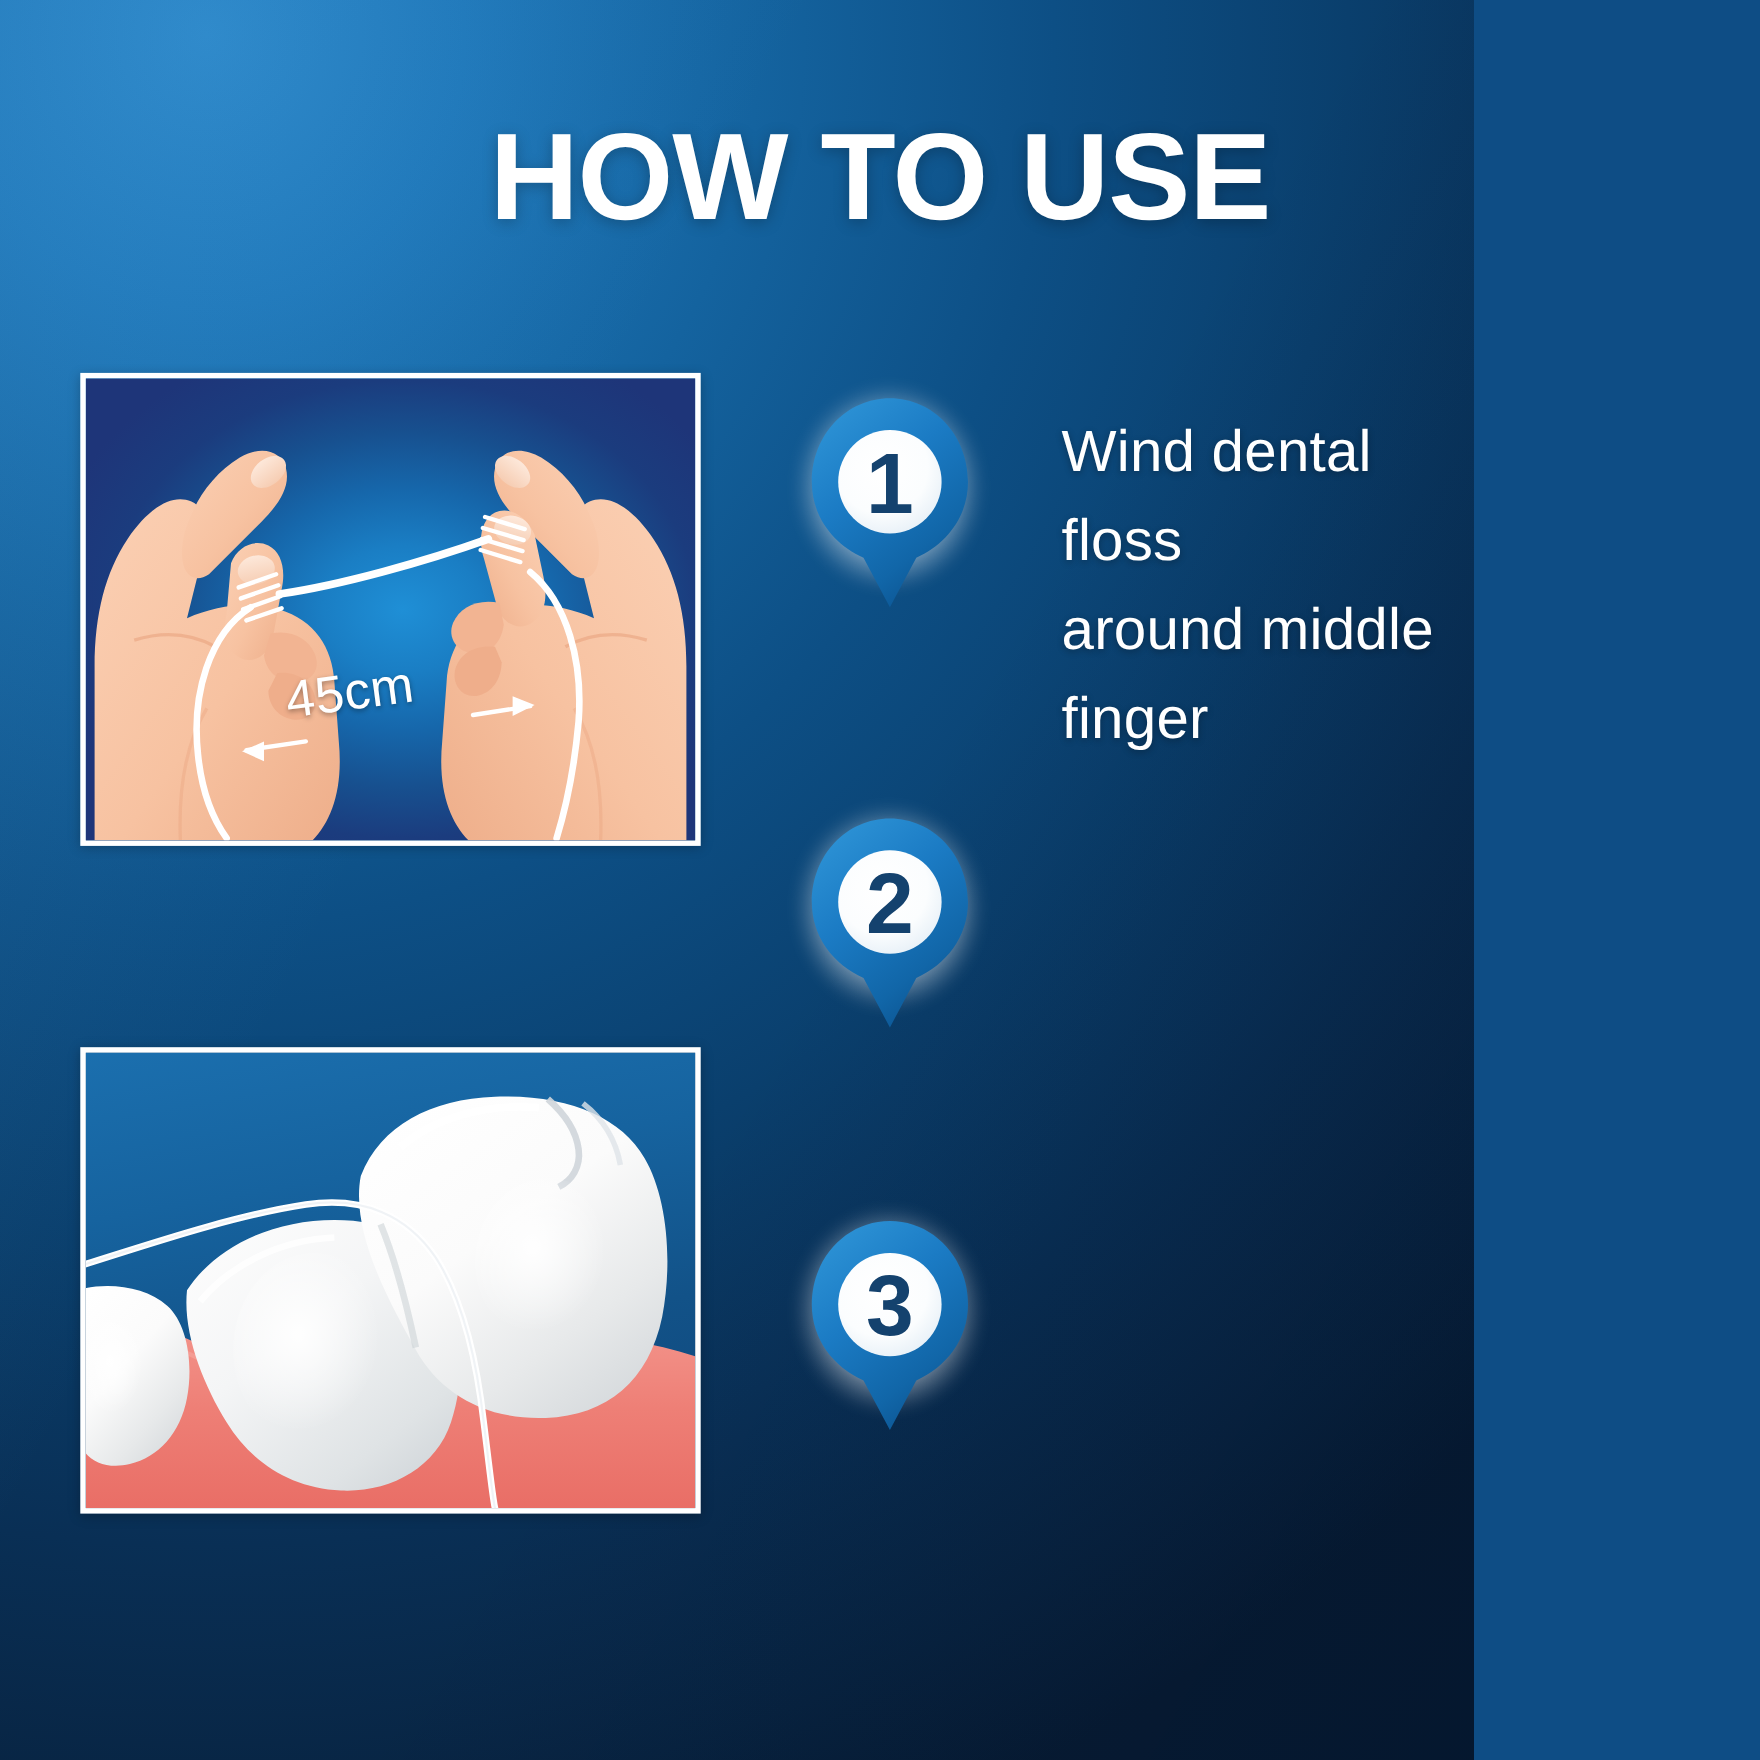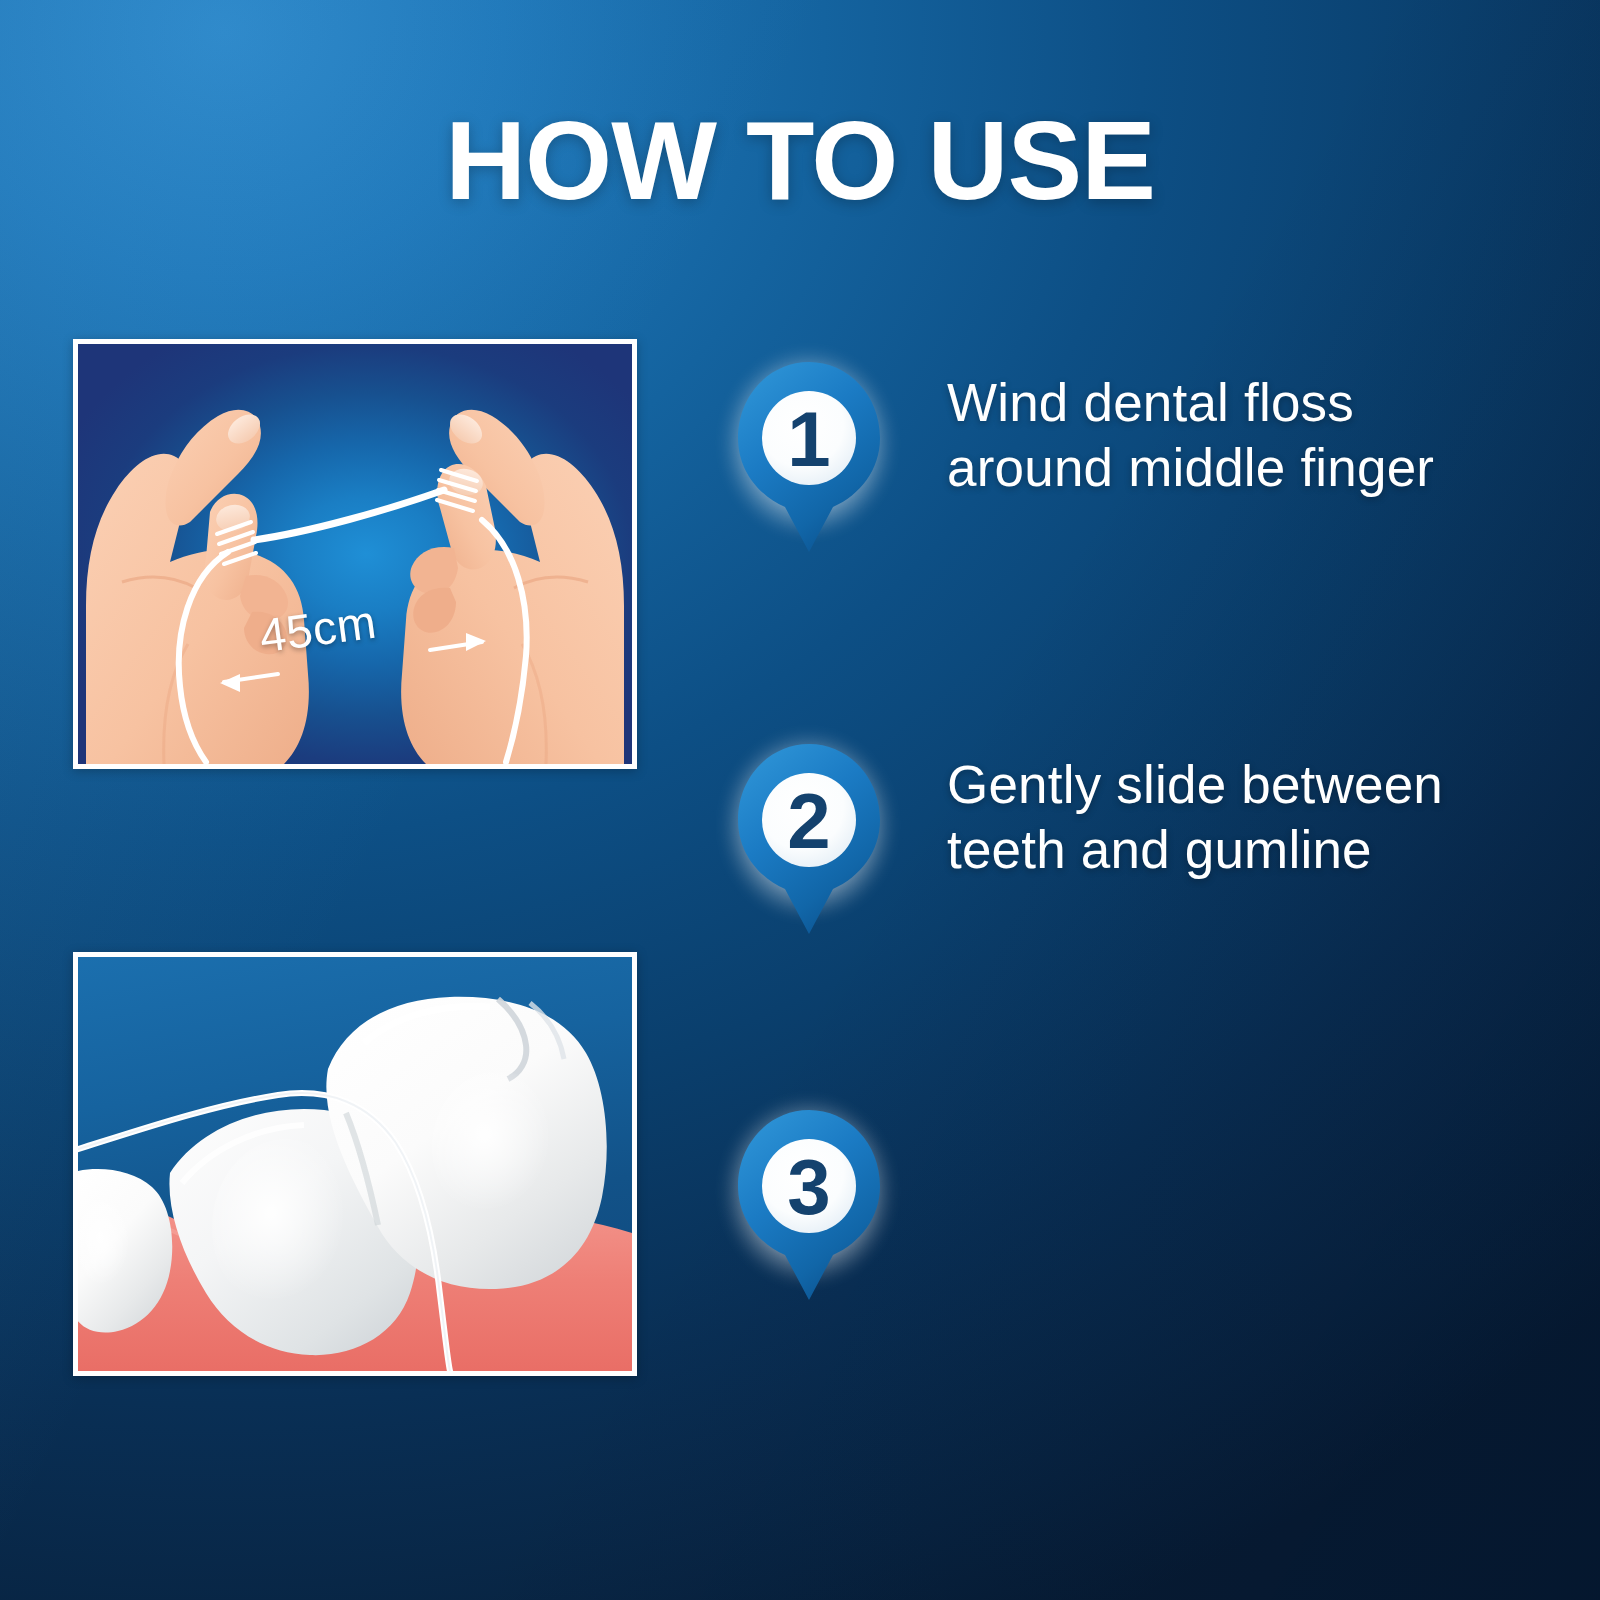--- a/index.html
+++ b/index.html
@@ -7,21 +7,21 @@
   html,body { width:1600px; height:1600px; }
   body {
     font-family:"Liberation Sans", sans-serif;
     background:#0e4d85;
     overflow:hidden;
   }
 
   
   #page {
     position:relative;
-    width:1600px; height:1600px;
+    width:1340px; height:1600px;
     overflow:hidden;
     background:
       radial-gradient(125% 110% at 14% 2%,
         #2a86c8 0%,
         #1e77b9 14%,
         #14639f 30%,
         #0d4f85 46%,
         #0a3f6d 62%,
         #092f55 78%,
         #082442 92%,
@@ -153,26 +153,26 @@
     font-family:"Liberation Sans", sans-serif;
     font-weight:bold;
     font-size:78px;
     color:#14426e;
     line-height:1;
     padding-bottom:4px;
     text-shadow:0 1px 0 rgba(255,255,255,.5);
   }
 
   .step-text {
-    margin-left:46px;
+    margin-left:64px;
     margin-top:24px;
     font-family:"Liberation Sans", sans-serif;
     font-weight:normal;
     font-size:53px;
-    line-height:65px;
+    line-height:81px;
     color:#ffffff;
     letter-spacing:.2px;
     text-shadow:0 2px 7px rgba(0,0,0,.30);
     max-width:620px;
     white-space:pre-line;
   }
 </style>
 </head>
 <body>
 
@@ -431,22 +431,20 @@
     <div class="pin-wrap">
       <div class="pin-glow"></div>
       <div class="pin">
         <svg viewBox="0 0 142 190">
           <path d="M71 0 C110 0 142 33 142 76 C142 108 122 133 95 145 L71 190 L47 145 C20 133 0 108 0 76 C0 33 32 0 71 0 Z" fill="url(#pinG1)"></path>
           <circle cx="71" cy="76" r="47" fill="url(#innerG1)"></circle>
         </svg>
       </div>
       <div class="pin-num">2</div>
     </div>
-    <div class="step-text">Gently slide between
-teeth and gumline</div>
   </div>
 
   <div class="step" id="step-3">
     <div class="pin-wrap">
       <div class="pin-glow"></div>
       <div class="pin">
         <svg viewBox="0 0 142 190">
           <path d="M71 0 C110 0 142 33 142 76 C142 108 122 133 95 145 L71 190 L47 145 C20 133 0 108 0 76 C0 33 32 0 71 0 Z" fill="url(#pinG1)"></path>
           <circle cx="71" cy="76" r="47" fill="url(#innerG1)"></circle>
         </svg>

